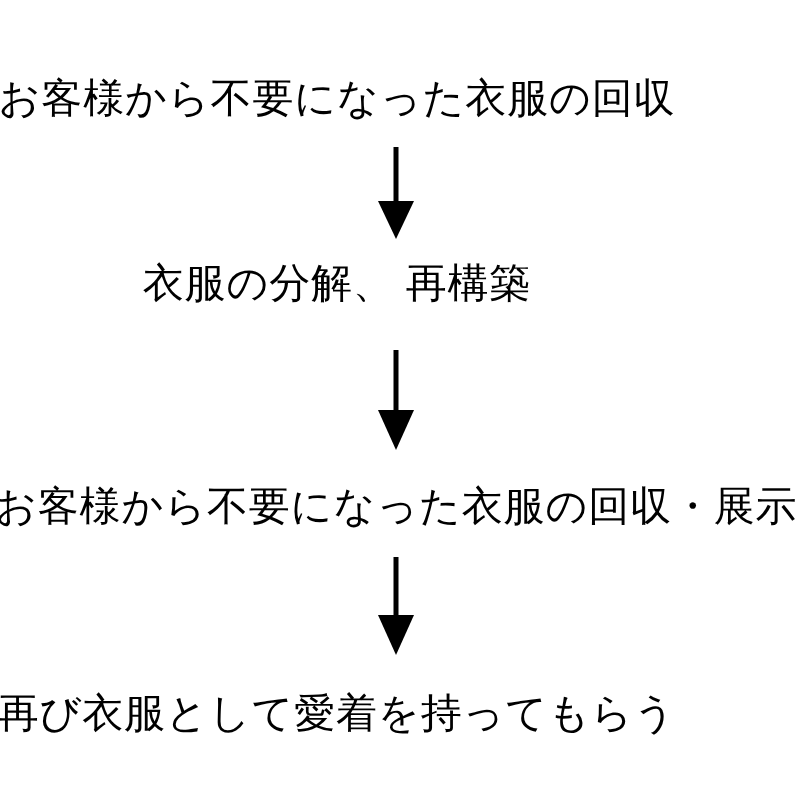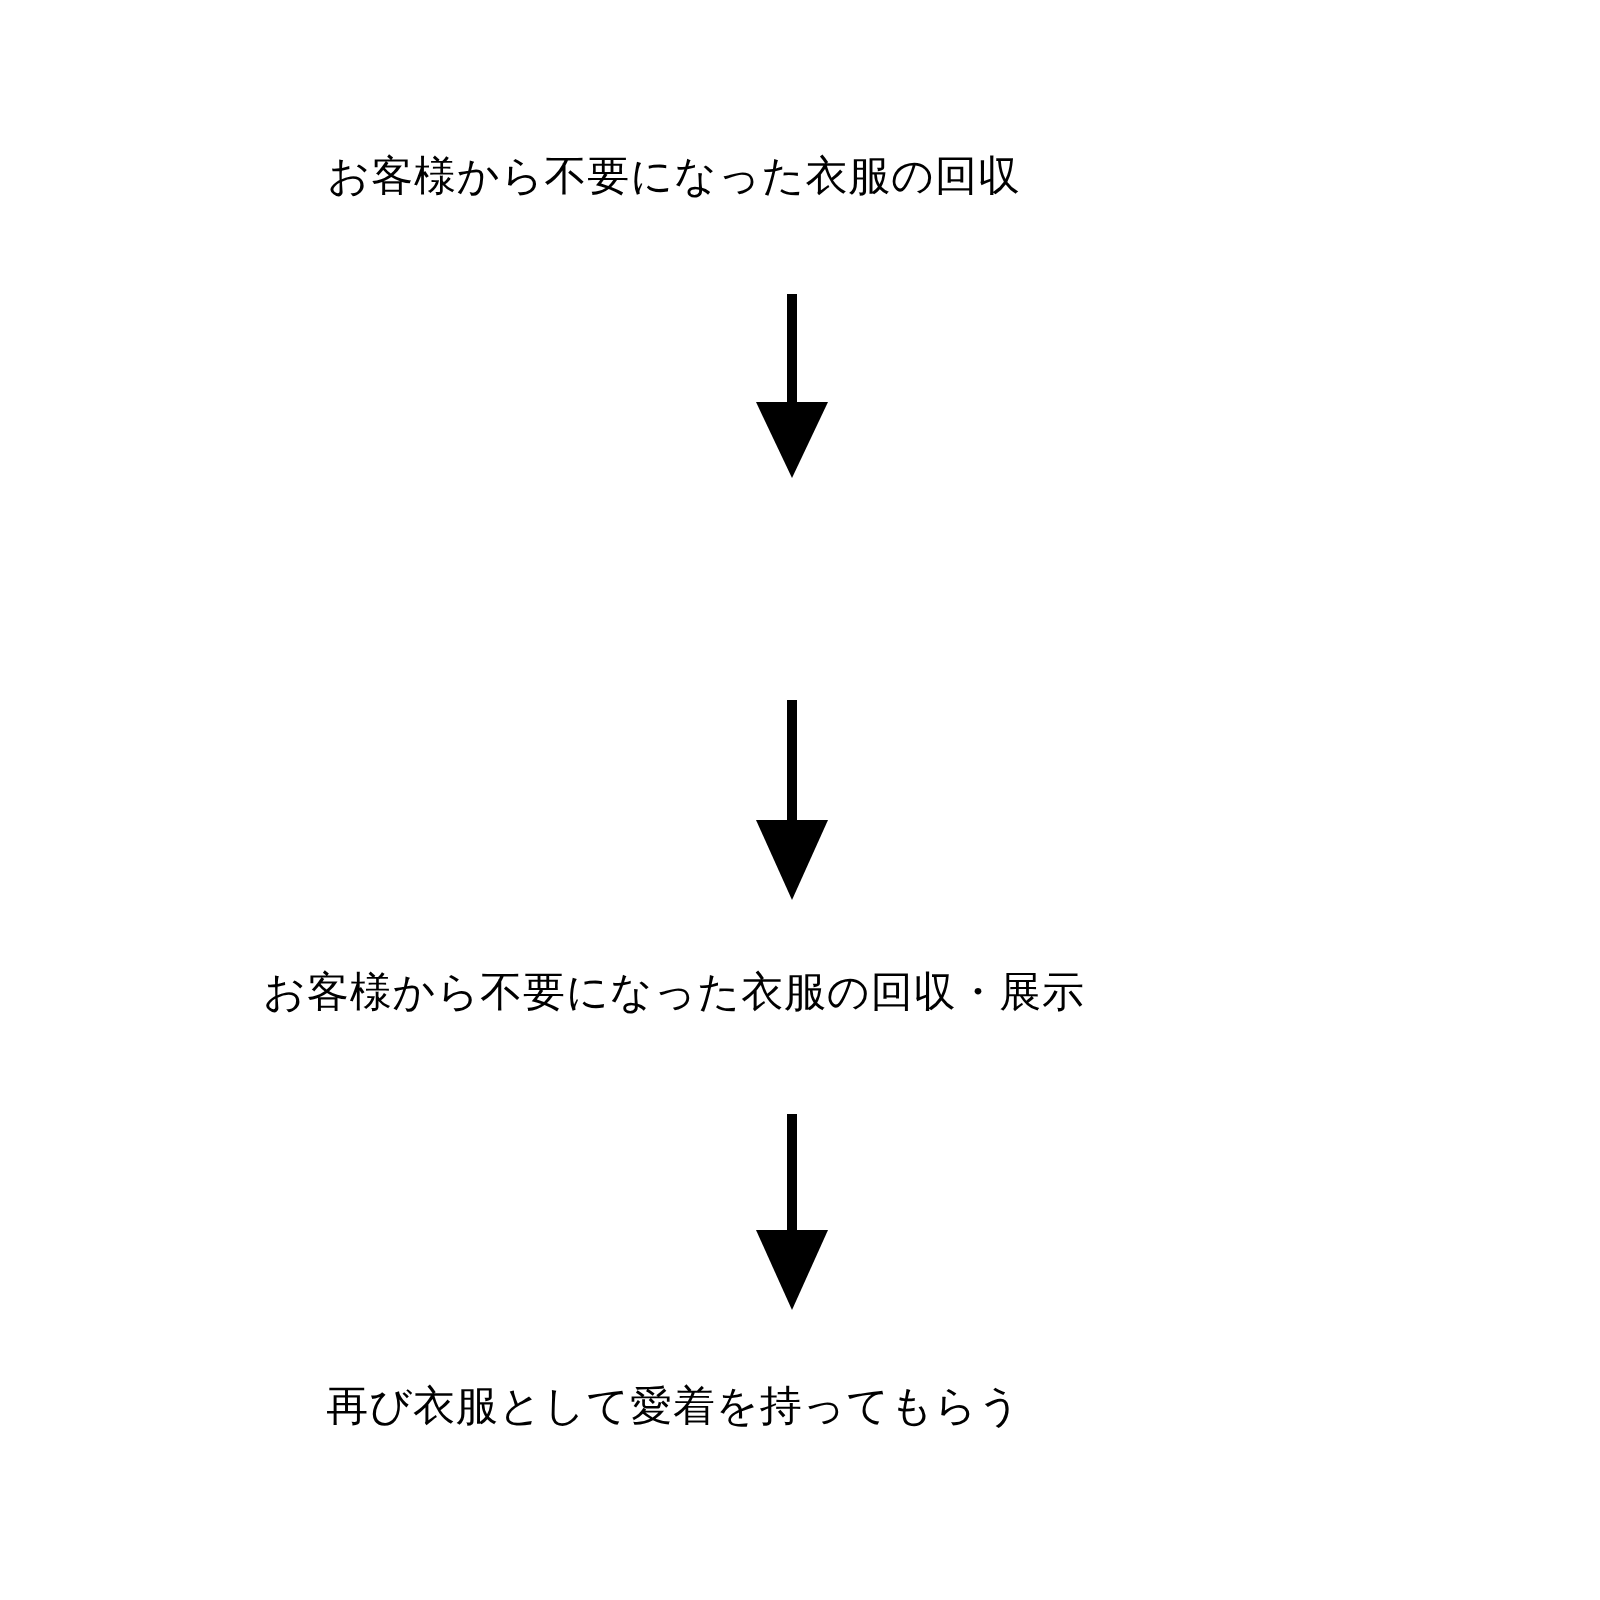--- a/index.html
+++ b/index.html
@@ -30,21 +30,21 @@
   }
 
   
   .step {
     position: absolute;
     left: 0;
     width: 684px;
     text-align: center;
     color: #000000;
     font-family: "Liberation Serif", "DejaVu Serif", serif;
-    font-size: 21px;
+    font-size: 41px;
     line-height: 1.0;
     letter-spacing: 0.02em;
     white-space: pre;
     font-weight: 400;
   }
 
   #step-0 { top: 78px;  }
   #step-1 { top: 263px; }
   #step-2 { top: 486px; }
   #step-3 { top: 693px; }
@@ -83,20 +83,21 @@
 
     <div class="step" id="step-0"><span class="step-inner">お客様から不要になった衣服の回収</span></div>
 
     <div class="arrow" id="arrow-0">
       <svg width="40" height="92" viewBox="0 0 40 92" xmlns="http://www.w3.org/2000/svg">
         <rect x="17.5" y="0" width="5" height="56" fill="#000000"></rect>
         <polygon points="2,54 38,54 20,92" fill="#000000"></polygon>
       </svg>
     </div>
 
+    <div class="step" id="step-1"><span class="step-inner">衣服の分解、 再構築</span></div>
 
     <div class="arrow" id="arrow-1">
       <svg width="40" height="100" viewBox="0 0 40 100" xmlns="http://www.w3.org/2000/svg">
         <rect x="17.5" y="0" width="5" height="62" fill="#000000"></rect>
         <polygon points="2,60 38,60 20,100" fill="#000000"></polygon>
       </svg>
     </div>
 
     <div class="step" id="step-2"><span class="step-inner">お客様から不要になった衣服の回収・展示</span></div>
 

